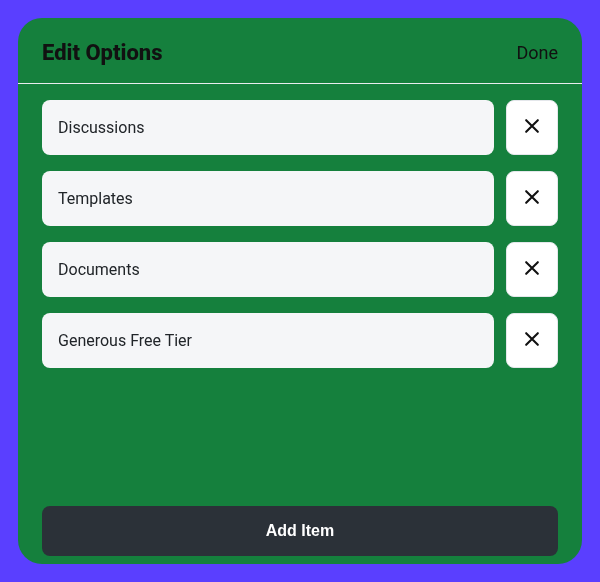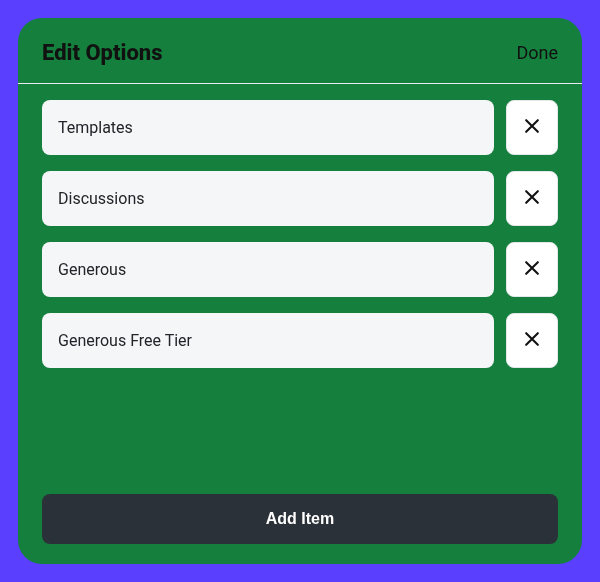--- a/index.html
+++ b/index.html
@@ -78,21 +78,21 @@
       cursor: pointer;
     }
     .remove-btn svg {
       width: 20px;
       height: 20px;
       stroke: #111;
       stroke-width: 2.5;
       stroke-linecap: round;
     }
     .footer {
-      padding: 10px 24px 20px 24px;
+      padding: 10px 24px 8px 24px;
     }
     .add-btn {
       width: 100%;
       background: #2b3138;
       color: #fff;
       font-size: 16px;
       font-weight: 700;
       padding: 16px;
       border: none;
       border-radius: 8px;
@@ -104,43 +104,43 @@
 
 <div class="modal">
   <div class="modal-header">
     <div class="modal-title">Edit Options</div>
     <div class="done-link">Done</div>
   </div>
 
   <div class="items-list">
 
     <div class="item-row">
+      <div class="item-label-box">Discussions</div>
+      <div class="remove-btn">
+        <span>
+          <svg viewBox="0 0 24 24" fill="none">
+              <path d="M5 5L19 19M19 5L5 19"></path>
+            </svg>
+        </span>
+      </div>
+    </div>
+
+    <div class="item-row">
       <div class="item-label-box">Templates</div>
       <div class="remove-btn">
         <span>
           <svg viewBox="0 0 24 24" fill="none">
               <path d="M5 5L19 19M19 5L5 19"></path>
             </svg>
         </span>
       </div>
     </div>
 
     <div class="item-row">
-      <div class="item-label-box">Discussions</div>
-      <div class="remove-btn">
-        <span>
-          <svg viewBox="0 0 24 24" fill="none">
-              <path d="M5 5L19 19M19 5L5 19"></path>
-            </svg>
-        </span>
-      </div>
-    </div>
-
-    <div class="item-row">
-      <div class="item-label-box">Generous</div>
+      <div class="item-label-box">Documents</div>
       <div class="remove-btn">
         <span>
           <svg viewBox="0 0 24 24" fill="none">
               <path d="M5 5L19 19M19 5L5 19"></path>
             </svg>
         </span>
       </div>
     </div>
 
 

